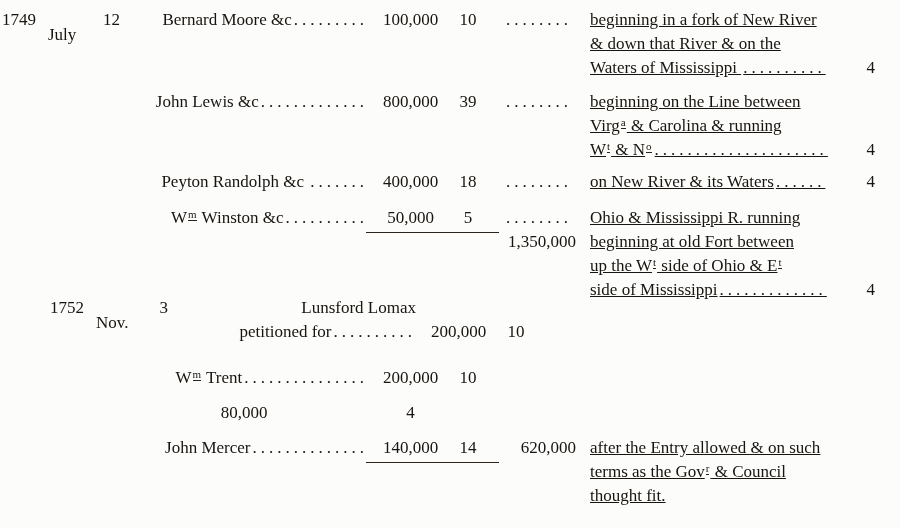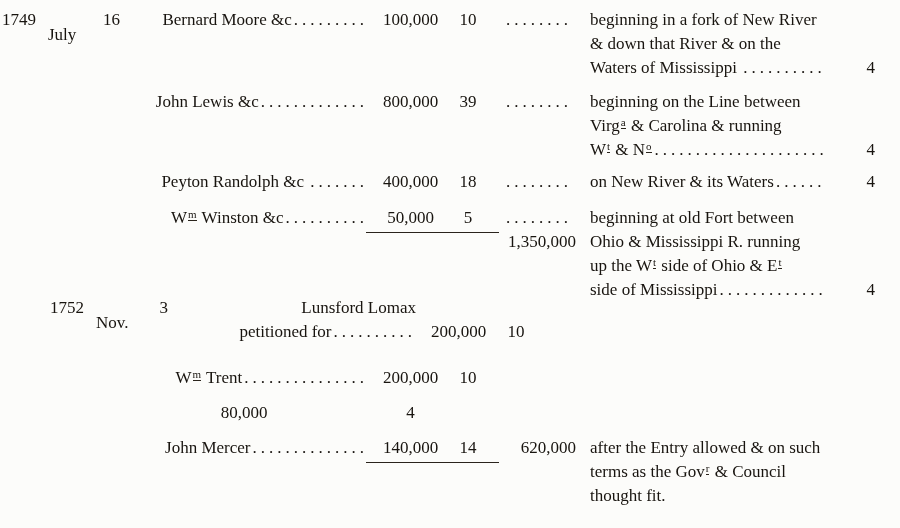--- a/index.html
+++ b/index.html
@@ -18,42 +18,42 @@
   .line{height:24px;line-height:24px;white-space:nowrap;}
   .year{padding-left:2px;}
   .month{padding-left:4px;margin-top:15px;}
   .day{text-align:right;}
   .name{padding-left:17px;text-align:right;}
   .indent{padding-left:33px;}
   .acre,.num{text-align:center;}
   .mid{text-align:right;padding-right:2px;}
   .middots{letter-spacing:4px;padding-right:4px;}
   .desc{padding-left:12px;}
-  .dline{position:relative;}
+  .dline{position:relative;text-decoration:underline;}
   .dots{letter-spacing:4px;margin-left:2px;}
   .ref{position:absolute;right:25px;}
   .sup{
     display:inline-block;font-size:11px;line-height:11px;
     transform:translateY(-5px);
     border-bottom:1px solid #2a241c;margin:0 1px;
   }
   .sumrule{
     position:absolute;left:366px;top:26px;width:133px;height:0;
     border-top:1.6px solid #2a241c;
   }
 </style>
 </head>
 <body>
 
 <div class="page">
   <div>
       <div class="entry" style="top: 8px;">
         <div class="line year">1749</div>
         <div class="line month">July</div>
-        <div class="line day">16</div>
+        <div class="line day">12</div>
         <div class="name">
           <div class="line">Bernard Moore &amp;c<span class="dots">.........</span></div>
         </div>
         <div class="acre">
           <div class="line">100,000</div>
         </div>
         <div class="num">
           <div class="line">10</div>
         </div>
         <div class="mid">
@@ -118,22 +118,22 @@
           <div class="line">50,000</div>
         </div>
         <div class="num">
           <div class="line">5</div>
         </div>
         <div class="mid">
           <div class="line middots">........</div>
           <div class="line">1,350,000</div>
         </div>
         <div class="desc">
+          <div class="line dline">Ohio &amp; Mississippi R. running</div>
           <div class="line dline">beginning at old Fort between</div>
-          <div class="line dline">Ohio &amp; Mississippi R. running</div>
           <div class="line dline">up the W<span class="sup">t</span> side of Ohio &amp; E<span class="sup">t</span></div>
           <div class="line dline">side of Mississippi<span class="dots">.............</span><span class="ref">4</span></div>
         </div>
         <div class="sumrule"></div>
       </div>
       <div class="entry" style="top: 296px; padding-left: 48px;">
         <div class="line year">1752</div>
         <div class="line month">Nov.</div>
         <div class="line day">3</div>
         <div class="name">

